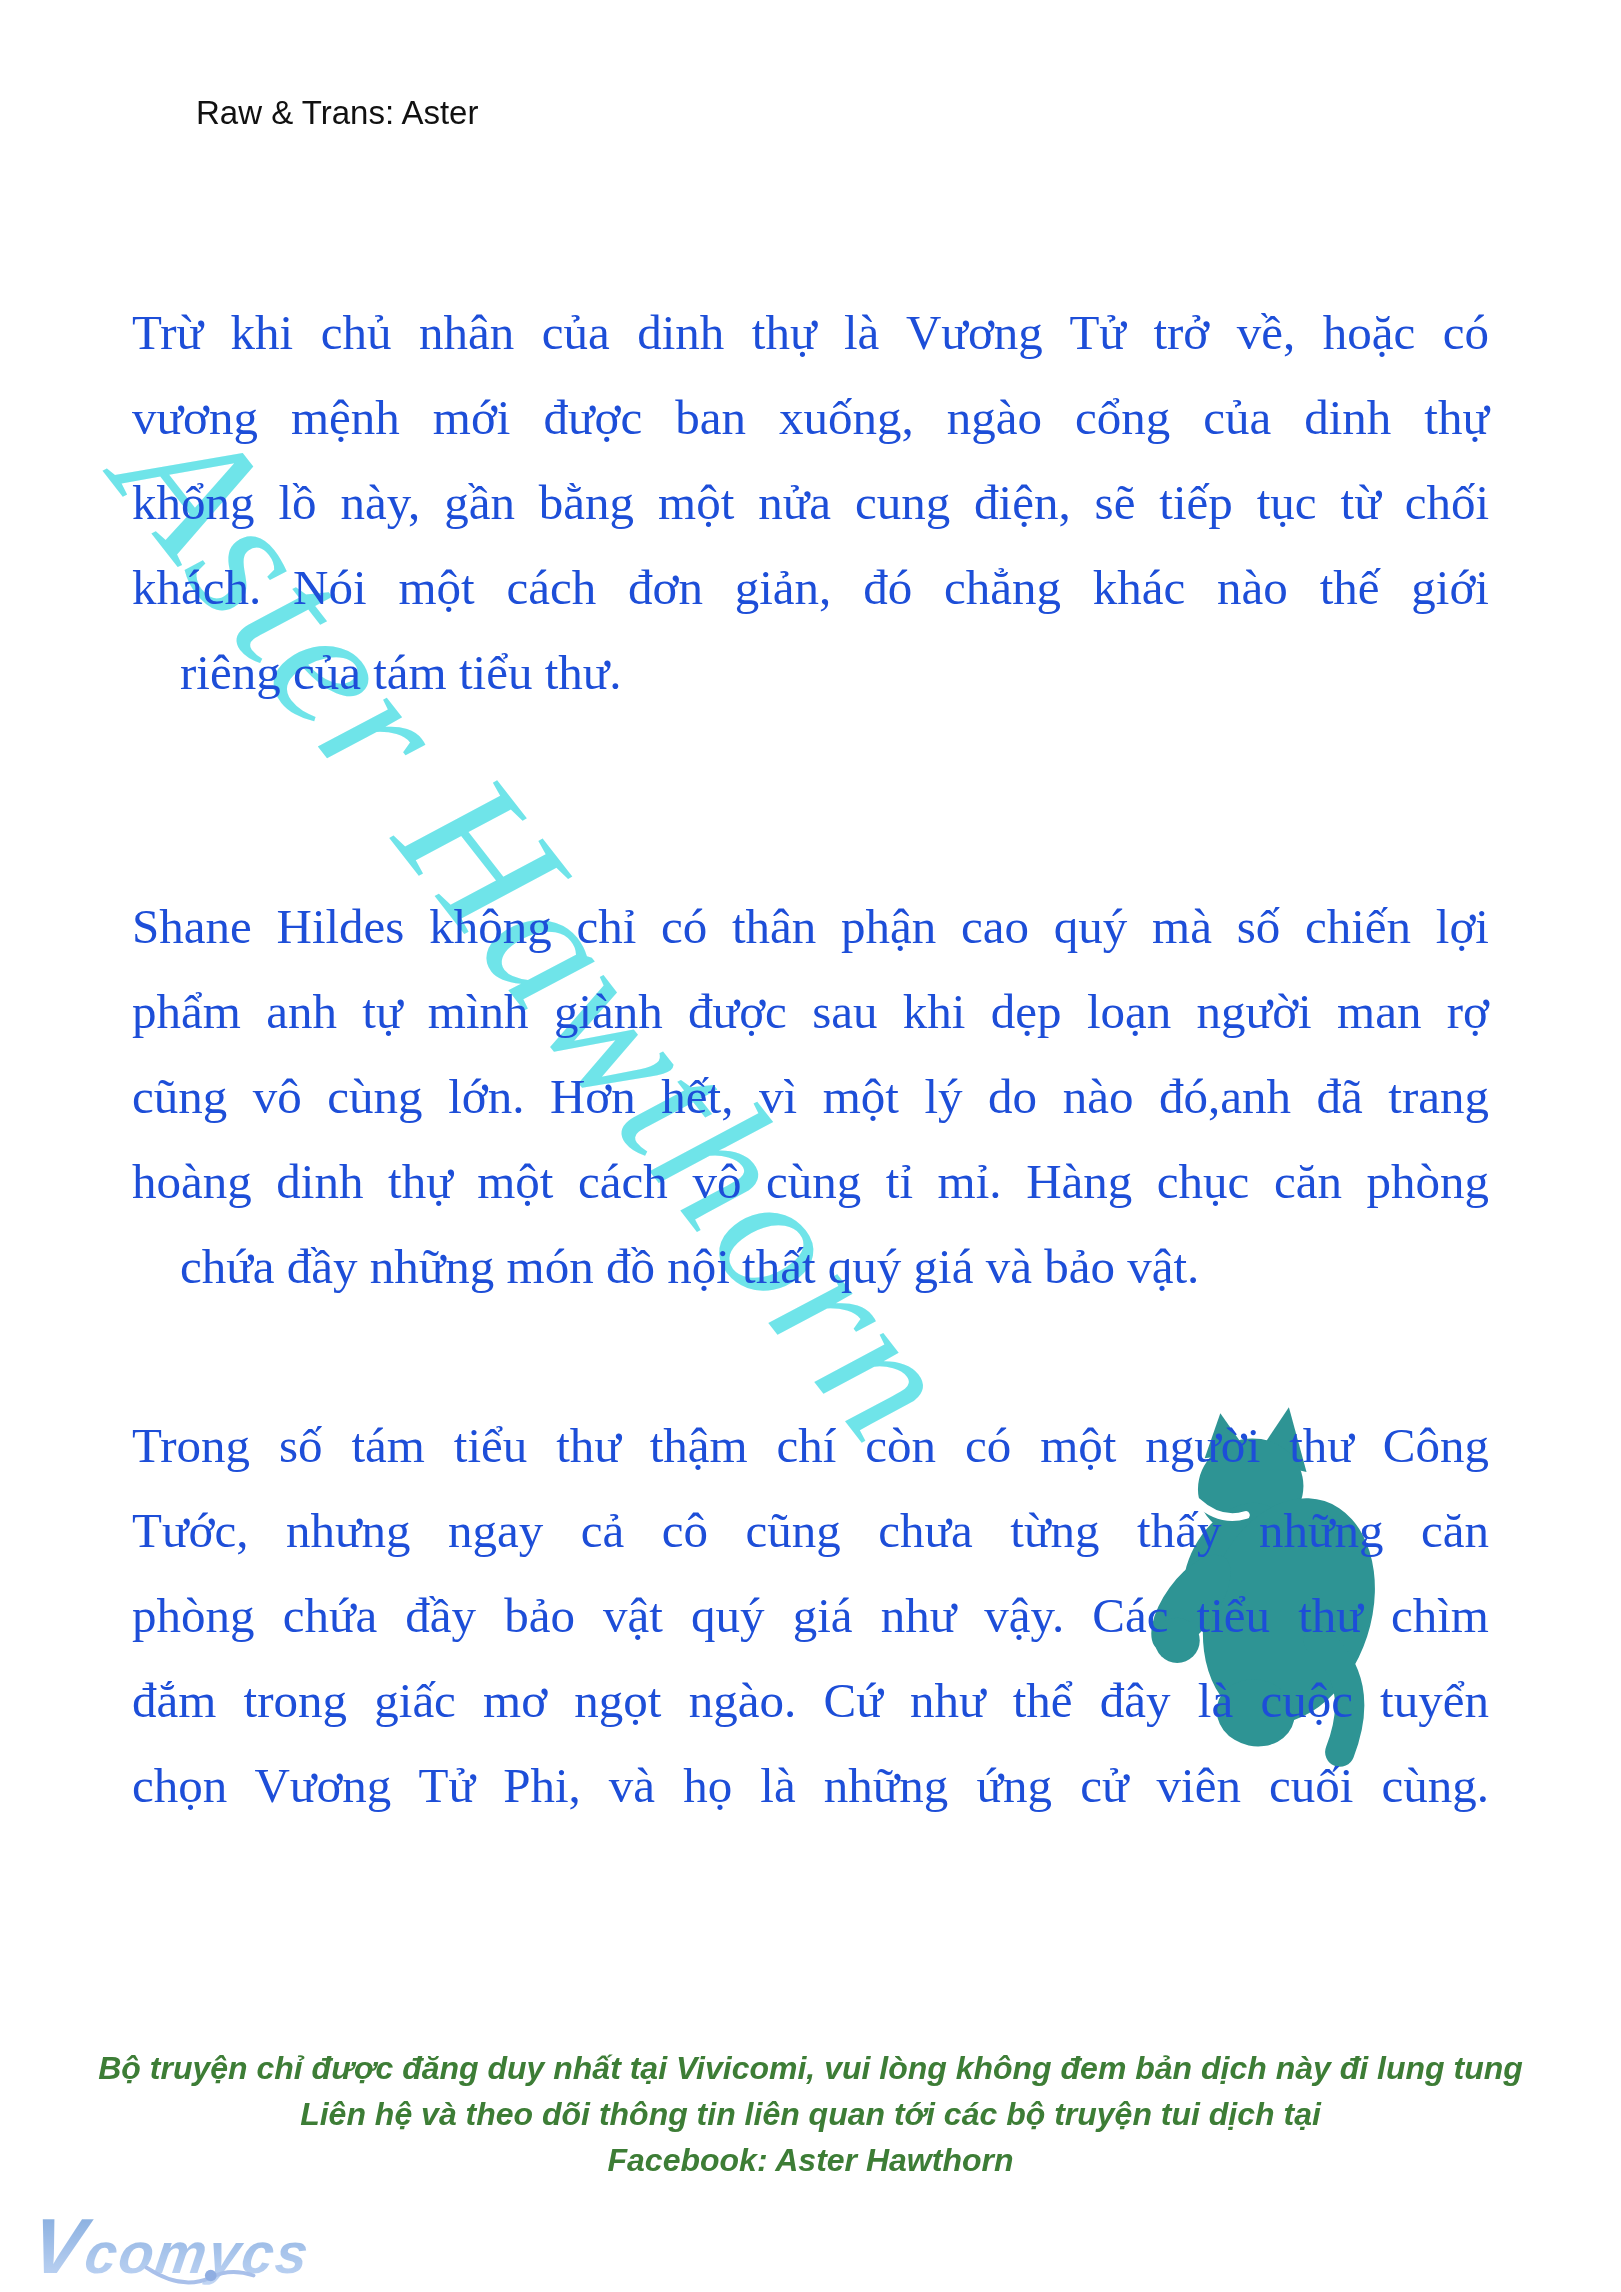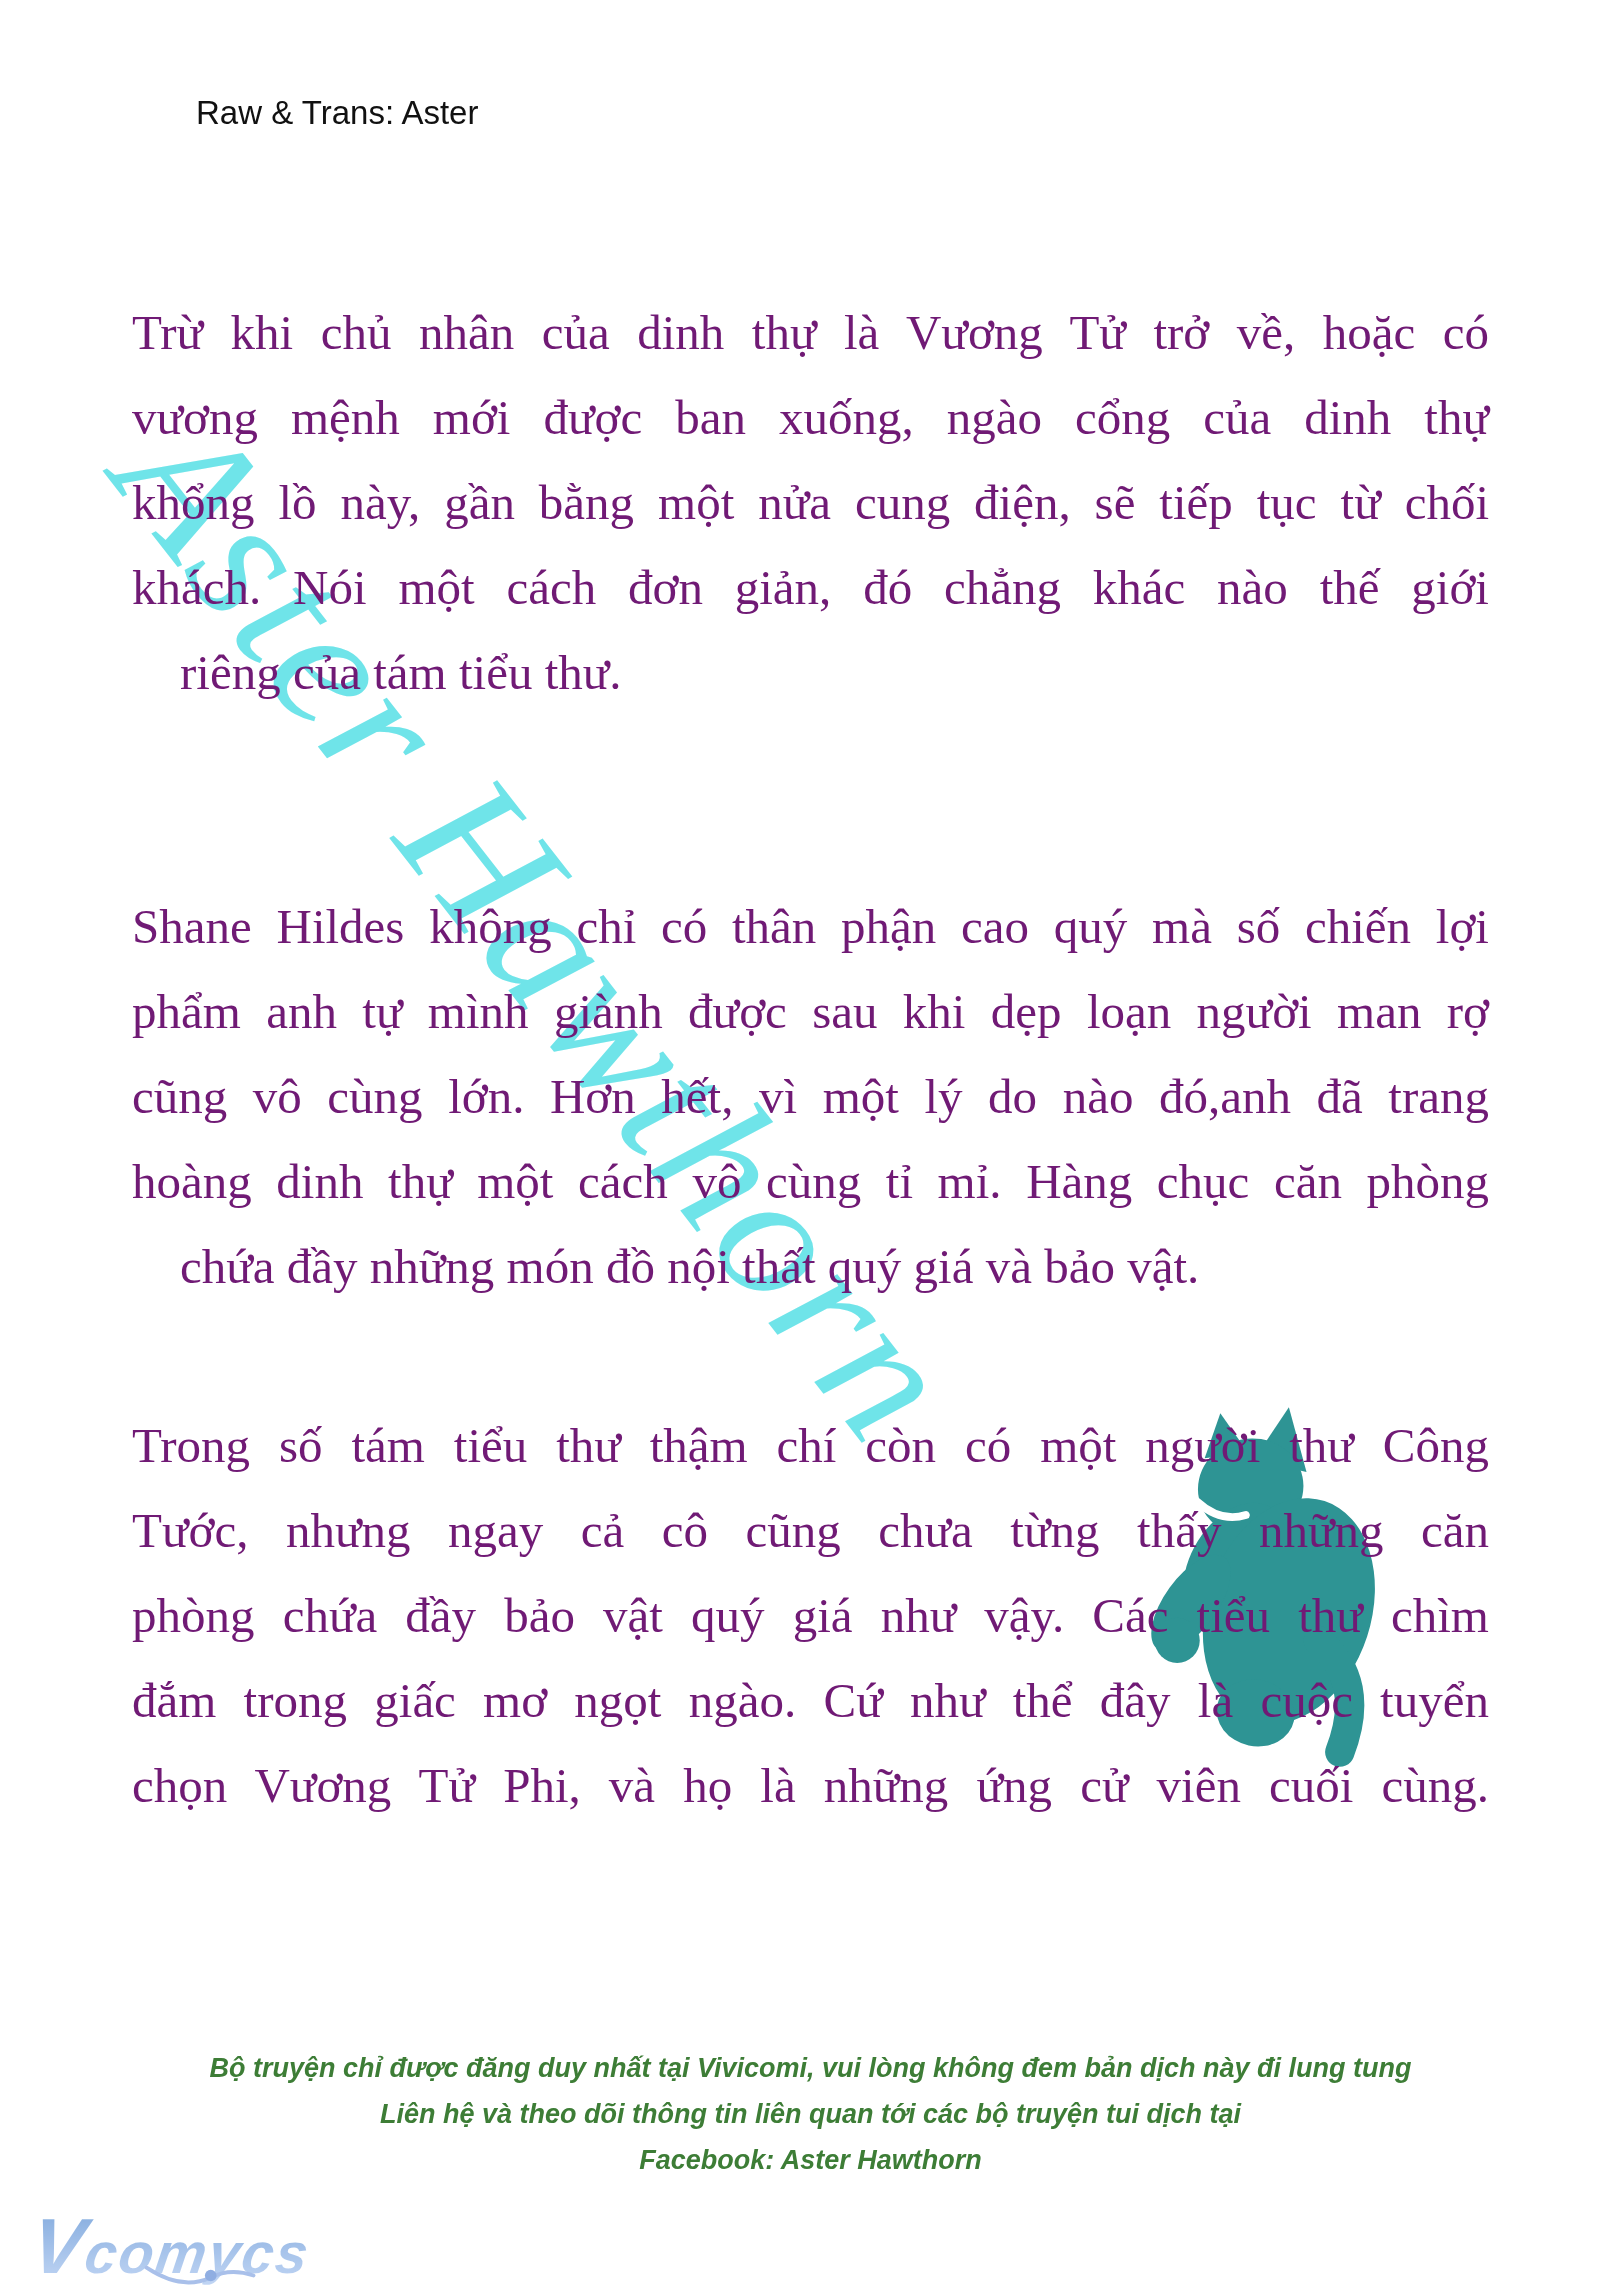--- a/index.html
+++ b/index.html
@@ -20,37 +20,37 @@
     position:absolute; left:230px; top:384px;
     font-family:"Liberation Serif",serif;
     font-style:italic; font-size:184px; line-height:1;
     color:var(--watermark); white-space:nowrap;
     transform:rotate(52deg); transform-origin:top left;
     z-index:1; letter-spacing:3.9px;
   }
   
   .para{
     position:absolute; left:132px; width:1357px;
-    font-size:49px; line-height:85px; color:#701a75;
+    font-size:49px; line-height:85px; color:#1d4ed8;
     z-index:3;
   }
   .p1{top:290px;} .p2{top:884px;} .p3{top:1403px;}
   .tline{text-align:justify; text-align-last:justify;}
   .tline.last{text-align-last:left;margin-left:48px;}
   
   .cat{
     position:absolute; left:1140px; top:1407px; width:239px; height:361px;
     z-index:2;
   }
   
   .footer{
     position:absolute; left:98px; top:2045px; width:1425px;
     font-family:"Liberation Sans",sans-serif;
     font-style:italic; font-weight:bold;
-    font-size:27px; line-height:46px; text-align:center;
+    font-size:32px; line-height:46px; text-align:center;
     color:var(--footer); z-index:3;
   }
   
   .logo{
     position:absolute; left:25.5px; top:2201px; z-index:3;
   }
   .logo-text{
     font-family:"Liberation Sans",sans-serif;
     font-style:italic; font-weight:800;
     font-size:57px; letter-spacing:2px;

